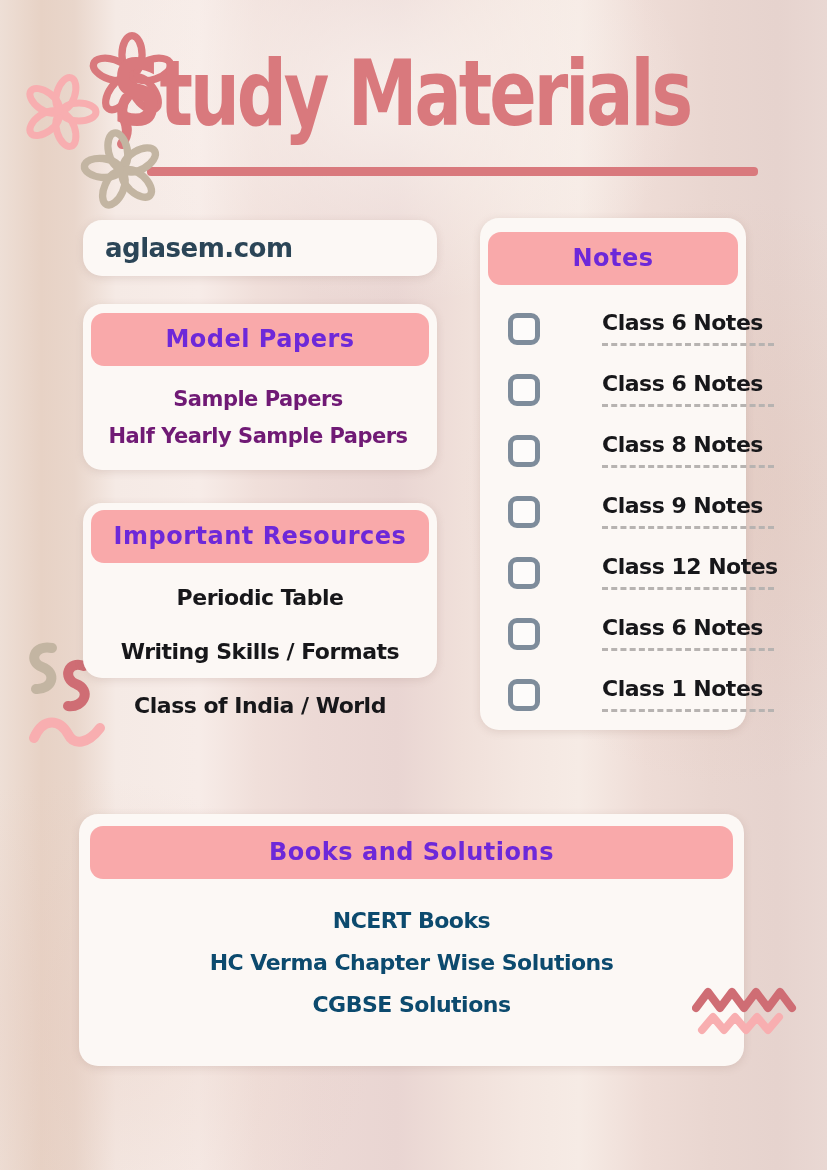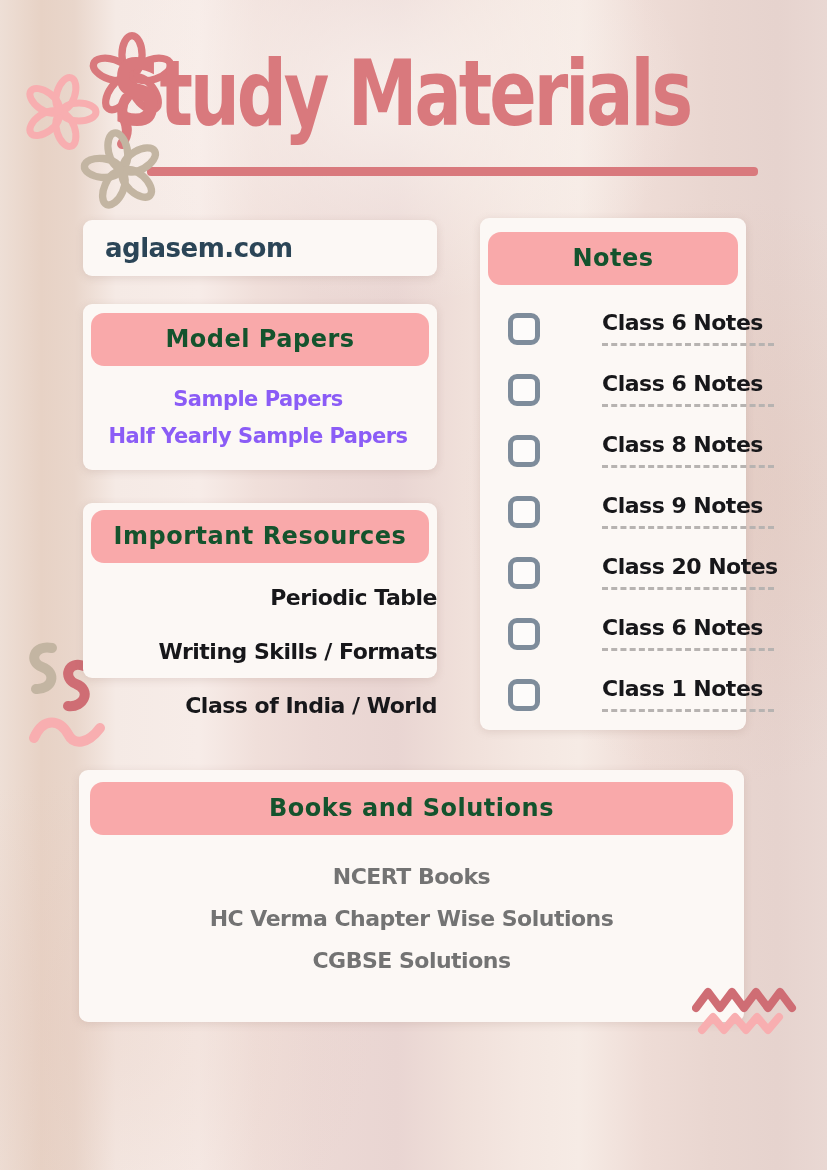--- a/index.html
+++ b/index.html
@@ -14,63 +14,63 @@
       radial-gradient(ellipse 380px 420px at 88% 42%, rgba(222,192,178,.35), rgba(222,192,178,0) 70%),
       radial-gradient(ellipse 420px 360px at 10% 88%, rgba(230,203,191,.4), rgba(230,203,191,0) 70%),
       linear-gradient(90deg,
         #eedfd6 0%, #e7d2c5 5%, #e9d6cb 9%,
         #f5eae5 14%, #f7ece8 24%, #f0dfda 31%,
         #ecd9d5 38%, #e9d5d2 48%, #f0e0da 56%,
         #f4e7e1 63%, #f6ebe5 70%, #eedcd6 78%,
         #e9d6d0 86%, #e6d3ce 94%, #e9d8d3 100%);
   }
   .card{
-    position:absolute;background:#fcf8f5;border-radius:9px;
+    position:absolute;background:#fcf8f5;border-radius:19px;
     box-shadow:0 2px 8px rgba(150,115,105,.20);z-index:2;
   }
   .pill{
     position:absolute;left:8px;right:8px;height:53px;border-radius:13px;
-    background:#f9a9aa;color:#14532d;font-weight:bold;font-size:24px;
+    background:#f9a9aa;color:#6d28d9;font-weight:bold;font-size:24px;
     letter-spacing:.5px;text-align:center;line-height:53px;z-index:2;
   }
   .title{
     position:absolute;left:112px;top:55px;margin:0;z-index:3;
     font-size:70px;line-height:110px;font-weight:bold;color:#d9797d;
     letter-spacing:-3px;white-space:nowrap;
     transform:scaleY(1.3);transform-origin:left bottom;
   }
   .title-underline{
     position:absolute;left:147px;top:167px;width:611px;height:9px;
     background:#d9797d;border-radius:4px;z-index:1;
   }
   .doodle{position:absolute;}
   .z1{z-index:1}.z2{z-index:2}.z4{z-index:4}
   .site-card{left:83px;top:220px;width:354px;height:56px;display:flex;align-items:center;}
   .site-url{margin-left:22px;font-size:26px;font-weight:bold;color:#2b4557;letter-spacing:-.5px;}
   .mp-card{left:83px;top:304px;width:354px;height:166px;}
   .mp-items{position:absolute;top:77px;left:0;right:4px;text-align:center;
-    font-size:21px;font-weight:bold;color:#8b5cf6;line-height:37px;letter-spacing:-.5px;}
+    font-size:21px;font-weight:bold;color:#701a75;line-height:37px;letter-spacing:-.5px;}
   .ir-card{left:83px;top:503px;width:354px;height:175px;}
-  .ir-items{position:absolute;top:68px;left:0;right:0;text-align:right;
+  .ir-items{position:absolute;top:68px;left:0;right:0;text-align:center;
     font-size:22px;font-weight:bold;color:#17171a;line-height:54px;letter-spacing:-.5px;}
   .notes-card{left:480px;top:218px;width:266px;height:512px;}
   .notes-list{position:absolute;top:88px;left:28px;right:10px;}
   .note-row{display:flex;align-items:center;margin-bottom:17px;height:44px;gap:48px;}
   .checkbox{
     flex:0 0 auto;width:22px;height:22px;margin-top:2px;margin-right:14px;
     border:5px solid #7e8c9b;border-radius:9px;background:#fdfbfa;
   }
   .note-label{
     display:inline-block;min-width:172px;font-size:22px;font-weight:bold;
     color:#17171a;letter-spacing:-.5px;padding-bottom:8px;
     border-bottom:3px dashed #b7b3b1;white-space:nowrap;
   }
-  .books-card{left:79px;top:770px;width:665px;height:252px;}
+  .books-card{left:79px;top:814px;width:665px;height:252px;}
   .books-items{position:absolute;top:86px;left:0;right:0;text-align:center;
-    font-size:22px;font-weight:bold;color:#737373;line-height:42px;letter-spacing:-.5px;}
+    font-size:22px;font-weight:bold;color:#0c4a6e;line-height:42px;letter-spacing:-.5px;}
   .item{cursor:pointer;}
 </style>
 </head>
 <body>
 
 <div class="poster">
 
   <div class="title-underline"></div>
 
   <svg class="doodle z2" style="left:18px;top:30px;" width="170" height="180" viewBox="0 0 170 180">
@@ -135,21 +135,21 @@
       <div class="note-row">
         <span class="checkbox"></span>
         <span class="note-label">Class 8 Notes</span>
       </div>
       <div class="note-row">
         <span class="checkbox"></span>
         <span class="note-label">Class 9 Notes</span>
       </div>
       <div class="note-row">
         <span class="checkbox"></span>
-        <span class="note-label">Class 20 Notes</span>
+        <span class="note-label">Class 12 Notes</span>
       </div>
       <div class="note-row">
         <span class="checkbox"></span>
         <span class="note-label">Class 6 Notes</span>
       </div>
       <div class="note-row">
         <span class="checkbox"></span>
         <span class="note-label">Class 1 Notes</span>
       </div>
     </div>

